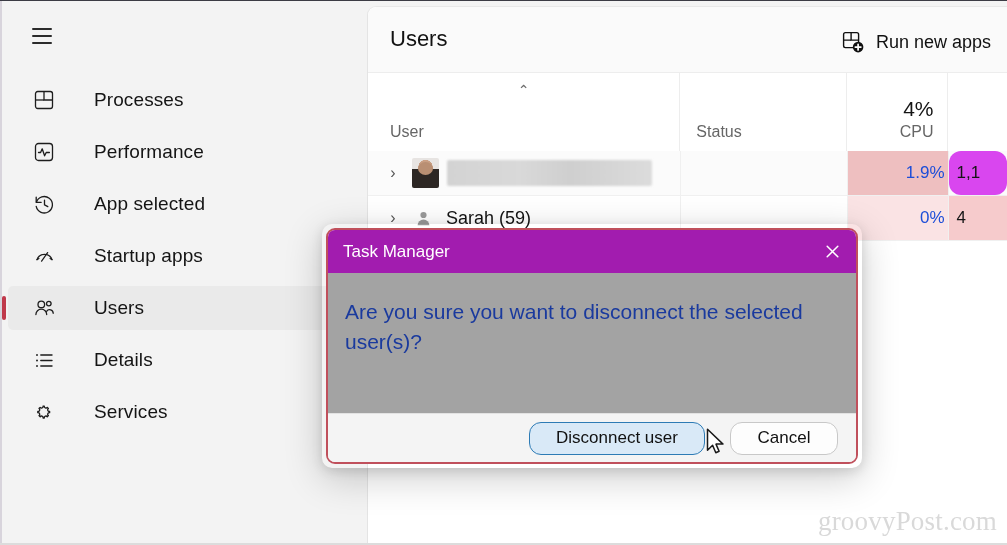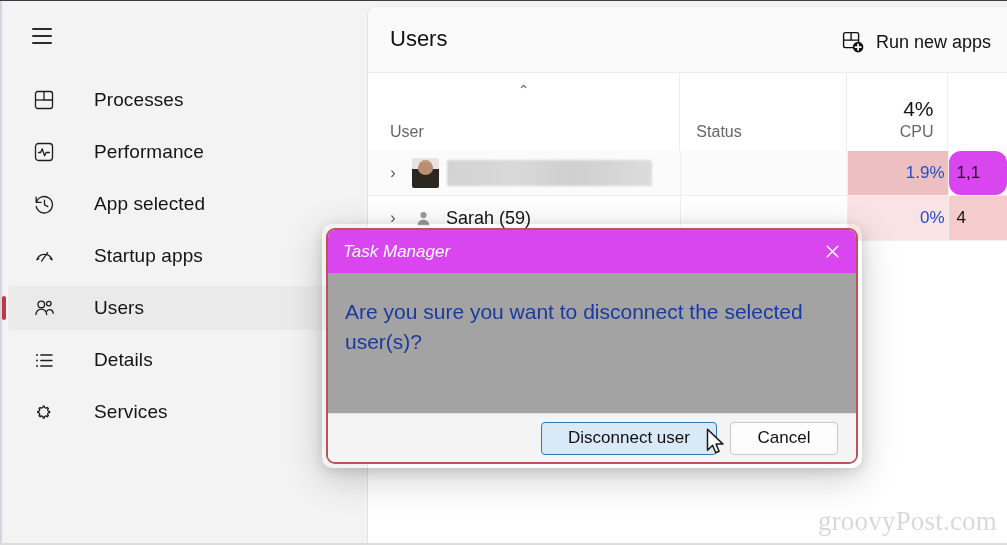--- a/index.html
+++ b/index.html
@@ -314,24 +314,23 @@
     background: #ffffff;
     border: 2px solid #c0505c;
     border-radius: 9px;
     box-sizing: border-box;
     overflow: hidden;
     z-index: 21;
   }
   .dialog-titlebar {
     position: relative;
     height: 43px;
-    background: #d946ef;
-    display: flex;
-    align-items: center;
-    font-style: italic;
+    background: #a21caf;
+    display: flex;
+    align-items: center;
   }
   .dialog-title {
     margin-left: 15px;
     font-size: 17px;
     color: #ffffff;
   }
   .dialog-close {
     position: absolute;
     right: 6px;
     top: 4px;
@@ -370,26 +369,27 @@
     box-sizing: border-box;
   }
   .btn {
     min-width: 108px;
     height: 33px;
     padding: 0 16px;
     font-size: 17px;
     font-family: "Liberation Sans", sans-serif;
     background: #fdfdfd;
     border: 1px solid #c8c8c8;
-    border-radius: 4px;
+    border-radius: 12px;
     color: #111;
     cursor: pointer;
     display: flex;
     align-items: center;
     justify-content: center;
+    margin-left: 12px;
   }
   .btn-primary {
     background: #d9e9f7;
     border: 1px solid #2d7bb5;
     min-width: 176px;
   }
 
   
   .cursor {
     position: absolute;

